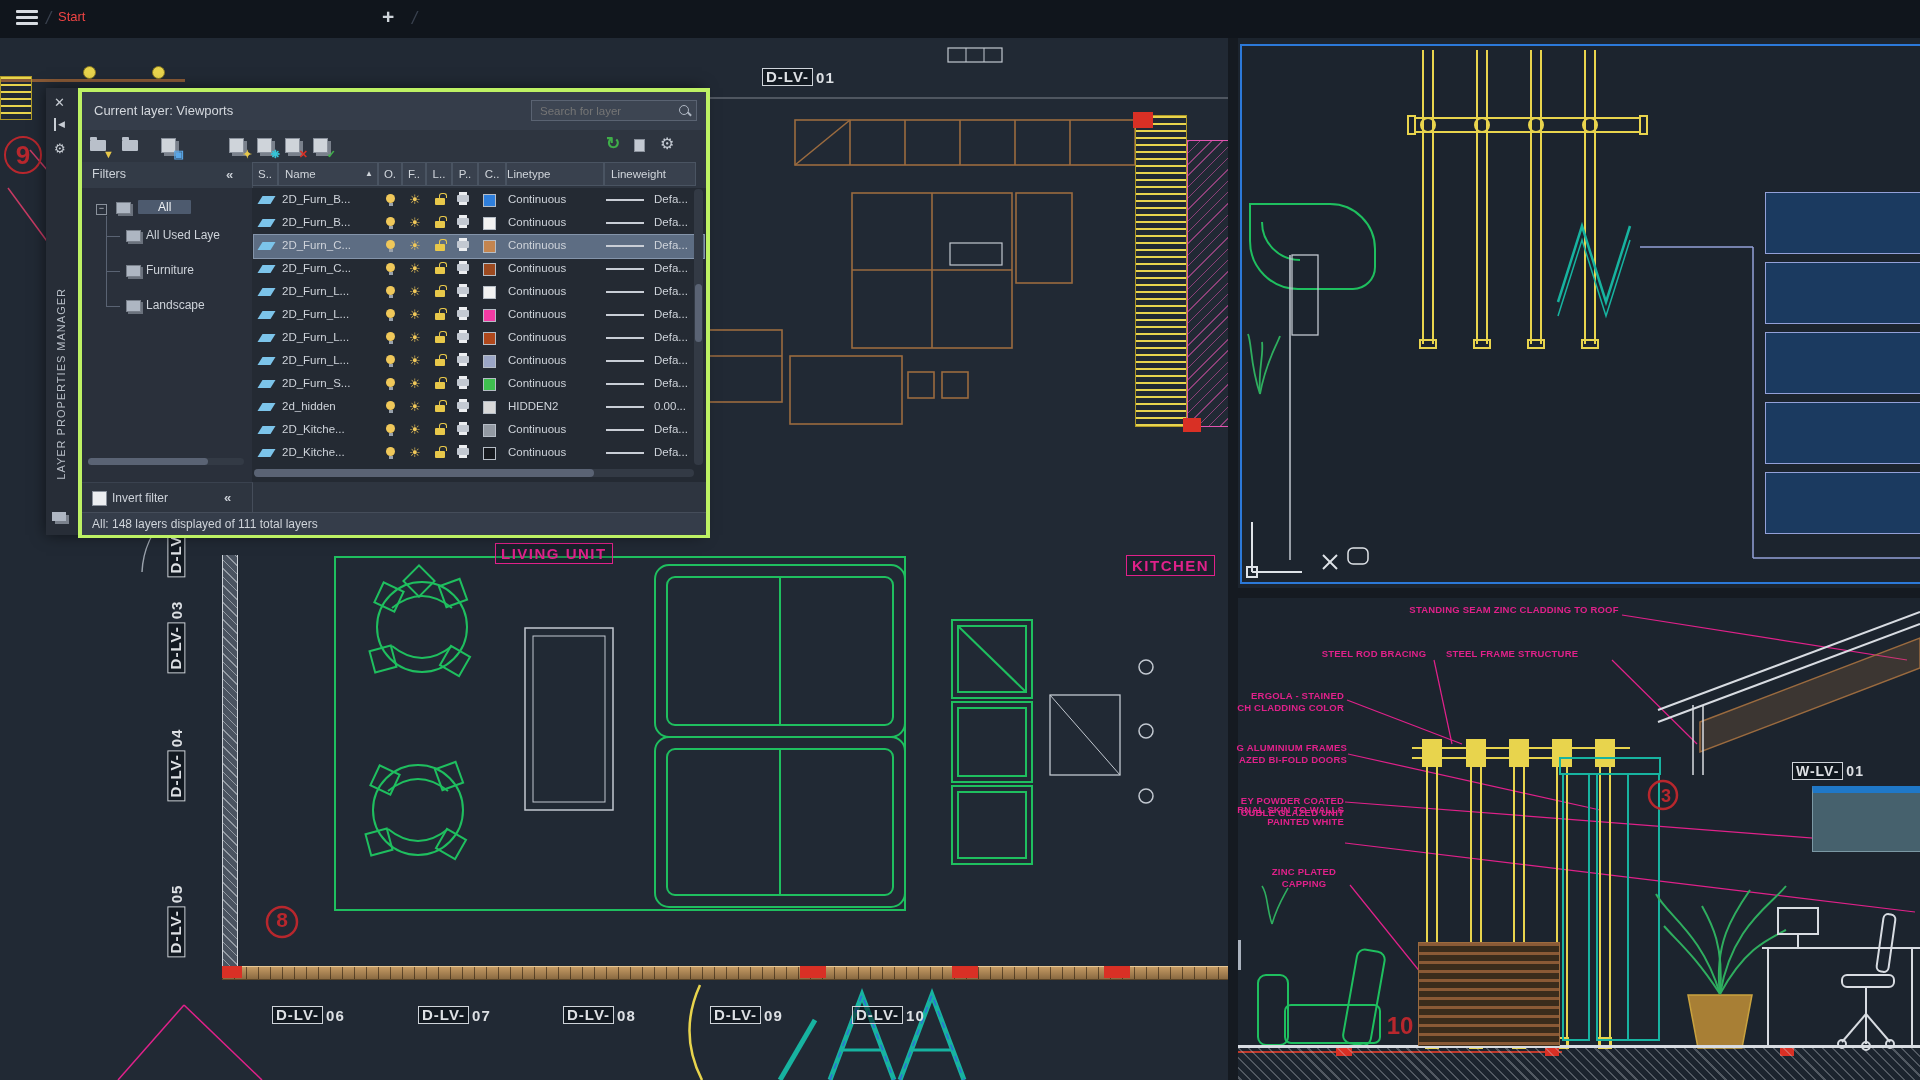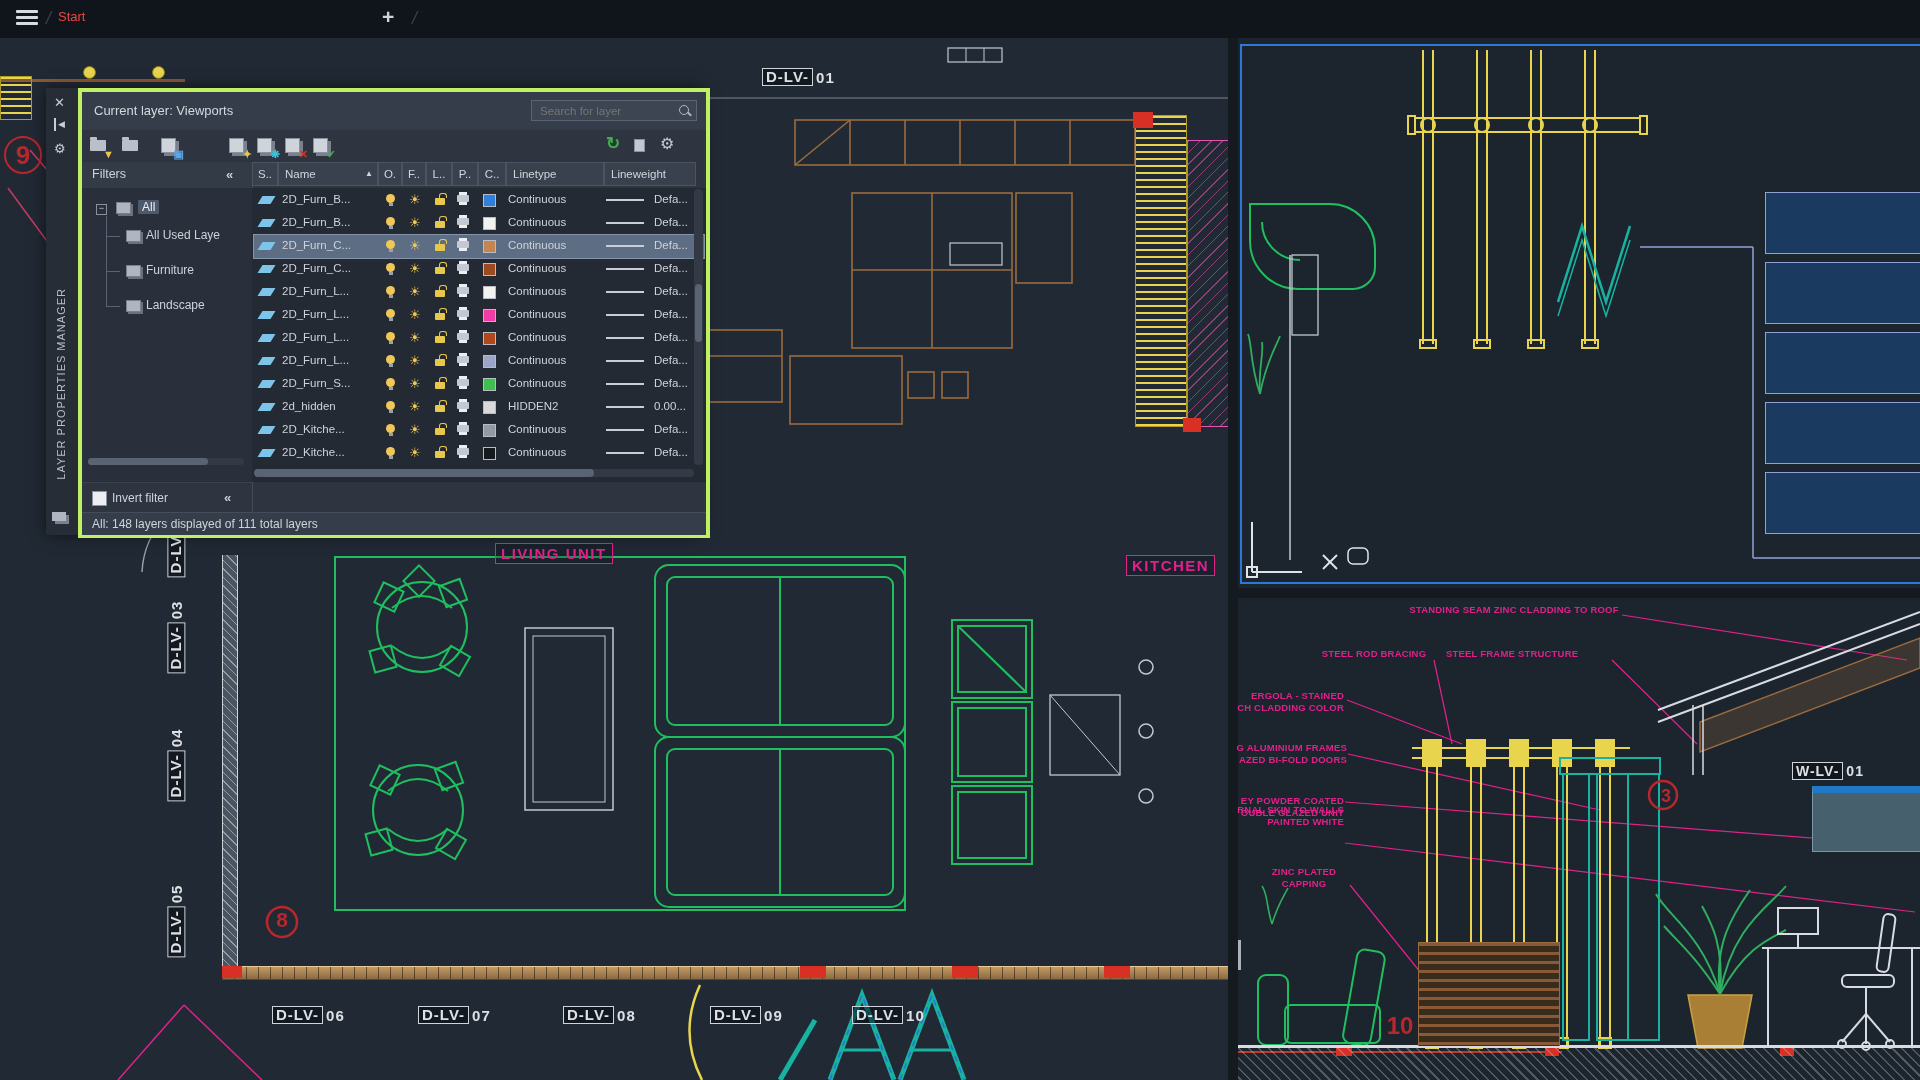--- a/index.html
+++ b/index.html
@@ -59,21 +59,21 @@
   .badge{position:absolute;right:-2px;bottom:-3px;font-size:11px;line-height:11px;font-weight:bold;}
   .folderi{position:absolute;left:2px;top:5px;width:16px;height:11px;background:#b9c0ca;border-radius:1px;}
   .folderi::before{content:'';position:absolute;left:0;top:-3px;width:7px;height:3px;background:#b9c0ca;border-radius:1px 1px 0 0;}
   .refresh{color:#3fae49;font-size:17px;font-weight:bold;}
   .gear{color:#c3c9d2;font-size:16px;}
   .filters-h{position:absolute;left:0;top:70px;width:170px;height:26px;background:#333b47;border-bottom:1px solid #454d5a;
              border-right:1px solid #454d5a;}
   .fpanel{position:absolute;left:0;top:96px;width:170px;height:294px;background:#2a303b;border-right:1px solid #454d5a;}
   .chev{color:#c8cdd4;font-size:13px;font-weight:bold;}
   .tnode{position:absolute;font-size:12px;color:#ced3da;white-space:nowrap;}
-  .tsel{background:#4d5a6e;padding:0 4px;border-radius:1px;color:#eef1f4;}
+  .tsel{background:#4d5a6e;padding:0 20px;border-radius:1px;color:#eef1f4;}
   .ebox{position:absolute;width:9px;height:9px;border:1px solid #8a919c;color:#c8cdd4;font-size:9px;line-height:7px;text-align:center;background:#2a303b;}
   .mini{position:absolute;width:13px;height:10px;background:#aeb6c2;border:1px solid #79808b;box-shadow:2px 2px 0 #6a717c;}
   .tline{position:absolute;border-left:1px solid #5a6373;}
   .tstub{position:absolute;border-top:1px solid #5a6373;}
   
   .thdr{position:absolute;height:24px;background:#39414e;border:1px solid #4a5462;box-sizing:border-box;
         font-size:11.5px;color:#d0d5db;text-align:center;line-height:22px;overflow:hidden;}
   .tablebg{position:absolute;left:170px;top:96px;width:454px;height:294px;background:#242a33;}
   .lrow{position:absolute;left:172px;width:450px;height:23px;}
   .lrow.sel{background:#5d6d83;outline:1px solid #8494aa;}
@@ -575,21 +575,21 @@
       <div class="tablebg"></div>
       <div class="thdr" style="left:170px;top:70px;width:26px;">S..</div>
       <div class="thdr" style="left:196px;top:70px;width:100px;text-align:left;padding-left:6px;">
         <span>Name</span>
         <span style="float:right;margin-right:4px;font-size:8px;">▲</span></div>
       <div class="thdr" style="left:296px;top:70px;width:24px;">O.</div>
       <div class="thdr" style="left:320px;top:70px;width:24px;">F..</div>
       <div class="thdr" style="left:344px;top:70px;width:26px;">L..</div>
       <div class="thdr" style="left:370px;top:70px;width:26px;">P..</div>
       <div class="thdr" style="left:396px;top:70px;width:28px;">C..</div>
-      <div class="thdr" style="left:424px;top:70px;width:98px;text-align:left;padding-left:6px;">Linetype</div>
+      <div class="thdr" style="left:424px;top:70px;width:98px;text-align:left;">Linetype</div>
       <div class="thdr" style="left:522px;top:70px;width:92px;text-align:left;padding-left:6px;">Lineweight</div>
 
       <div class="lrow" style="top:97px;">
           <span class="stat"></span>
           <span class="lname">2D_Furn_B...</span>
           <span class="bulb"></span>
           <span class="sun">☀</span>
           <span class="lock"></span>
           <span class="printer"></span>
           <span class="swatch" style="background: rgb(47, 127, 220);"></span>

